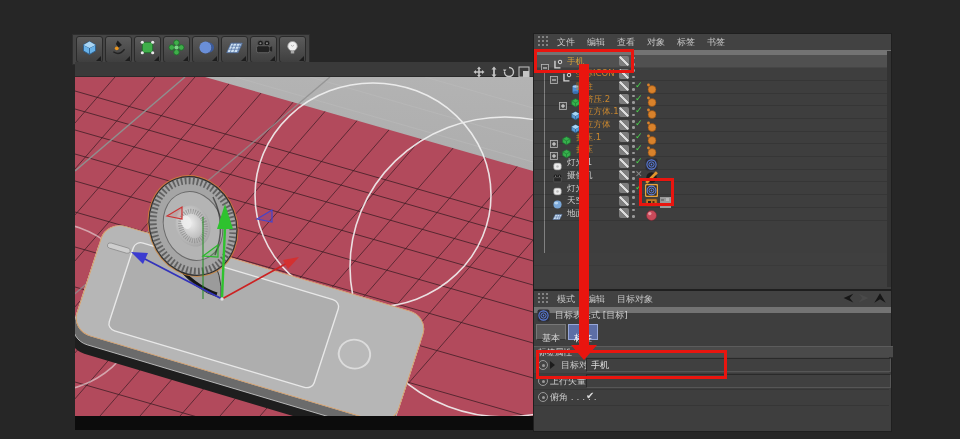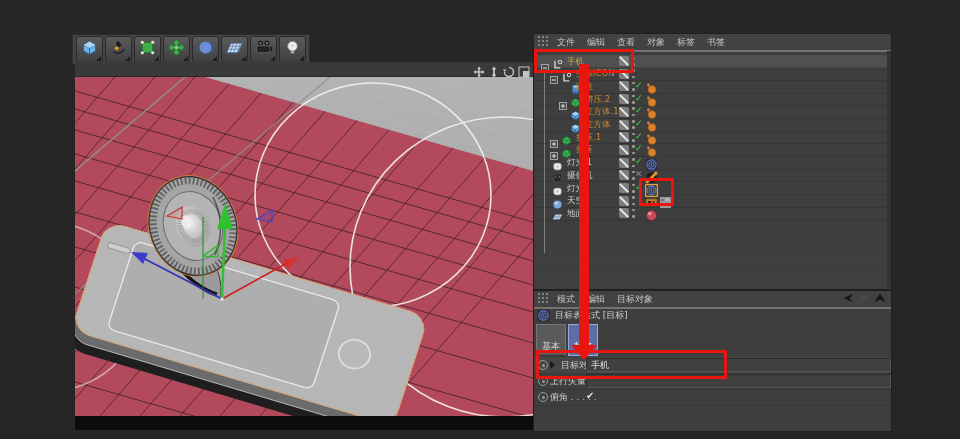--- a/index.html
+++ b/index.html
@@ -17,21 +17,21 @@
   
   .viewport{position:absolute;left:75px;top:62px;width:458px;height:368px;background:#0d0d0d;}
   .vp-header{position:absolute;left:0;top:0;width:458px;height:14px;background:#3a3a3a;
              border-bottom:1px solid #2a2a2a;display:flex;justify-content:flex-end;align-items:center;}
   .vp-nav-btn{width:12px;height:12px;margin-right:3px;}
   .vp-nav-btn svg{width:12px;height:12px;}
   #scene{position:absolute;left:0;top:15px;}
   .vp-bottom{position:absolute;left:0;bottom:0;width:458px;height:14px;background:#0c0c0c;}
   
   .om{position:absolute;left:533px;top:33px;width:357px;height:255px;background:#3e3e3e;border:1px solid #1f1f1f;}
-  .panel-menu{position:relative;height:16px;background:#424242;border-bottom:2px solid #737373;
+  .panel-menu{position:relative;height:16px;background:#424242;border-bottom:6px solid #737373;
               display:flex;align-items:center;color:#c6c6c6;font-size:9px;}
   .panel-menu .mitem{padding:0 6px;}
   .grip{width:12px;height:10px;margin:0 2px 0 3px;}
   .om-tree{position:absolute;left:0;top:17px;width:355px;height:202px;}
   .om-row{position:absolute;left:0;width:355px;height:12.7px;border-bottom:1px solid rgba(0,0,0,0.12);}
   .om-row.sel{background:#505050;}
   .exp{position:absolute;top:2px;width:8px;height:8px;}
   .exp svg{width:8px;height:8px;}
   .oicon{position:absolute;top:0.5px;width:11px;height:11px;}
   .oicon svg{width:11px;height:11px;}
@@ -49,21 +49,21 @@
   .om-stripes{position:absolute;left:0;top:219px;width:355px;height:34px;
      background:repeating-linear-gradient(180deg,#3f3f3f 0 12px,#3a3a3a 12px 12.7px);}
   .om-scroll{position:absolute;right:0;top:17px;width:4px;height:236px;background:#333;}
   .am{position:absolute;left:533px;top:290px;width:357px;height:140px;background:#3e3e3e;border:1px solid #1f1f1f;}
   .am-nav{position:absolute;right:4px;top:1px;display:flex;align-items:center;}
   .am-nav svg{width:14px;height:12px;margin-left:2px;}
   .am-title{position:absolute;left:0;top:17px;width:355px;height:15px;display:flex;align-items:center;
             color:#cccccc;font-size:9px;}
   .am-title .ticon{width:13px;height:13px;margin:0 5px 0 3px;}
   .am-tabs{position:absolute;left:2px;top:33px;height:14px;display:flex;}
-  .am-tab{font-size:9px;color:#d8d8d8;padding:15px 5px;margin-right:2px;background:#5a5a5a;
+  .am-tab{font-size:9px;color:#d8d8d8;padding:7px 5px;margin-right:2px;background:#5a5a5a;
           border:1px solid #777;border-bottom-color:#333;}
   .am-tab.active{background:#5d6ea6;border-color:#97a7d8;color:#ffffff;}
   .am-section{position:absolute;left:0;top:55px;width:355px;height:10px;background:#4a4a4a;
               border-top:1px solid #5c5c5c;border-bottom:1px solid #2f2f2f;
               color:#dddddd;font-size:8.5px;padding-left:4px;line-height:10px;}
   .am-row{position:absolute;left:0;width:355px;height:16px;color:#cccccc;font-size:9px;border-bottom:1px solid rgba(0,0,0,0.12);}
   .am-row .ring{position:absolute;left:4px;top:3px;width:8px;height:8px;border:1px solid #999;border-radius:50%;}
   .am-row .ring i{position:absolute;left:2.5px;top:2.5px;width:3px;height:3px;background:#999;border-radius:50%;}
   .am-row .disc{position:absolute;left:16px;top:4px;border-style:solid;border-width:4px 0 4px 5px;
                 border-color:transparent transparent transparent #1c1c1c;}
@@ -618,20 +618,21 @@
           <circle cx="6.5" cy="6.5" r="2.6" fill="none" stroke="#5b7fe0" stroke-width="1"></circle>
           <circle cx="6.5" cy="6.5" r="0.9" fill="#5b7fe0"></circle>
           </svg>
       </span>
       <span>目标表达式 [目标]</span>
     </div>
     <div class="am-tabs" id="am-tabs">
         <span class="am-tab">基本</span>
         <span class="am-tab active">标签</span>
       </div>
+    <div class="am-section">标签属性</div>
 
     <div class="am-row" style="top:66px;background:#454545;">
       <span class="ring">
           <i></i>
         </span>
       <span class="disc"></span>
       <span class="rlabel" style="left:27px">目标对象</span>
       <span class="am-input">手机</span>
     </div>
     <div class="am-row" style="top:82px;">

